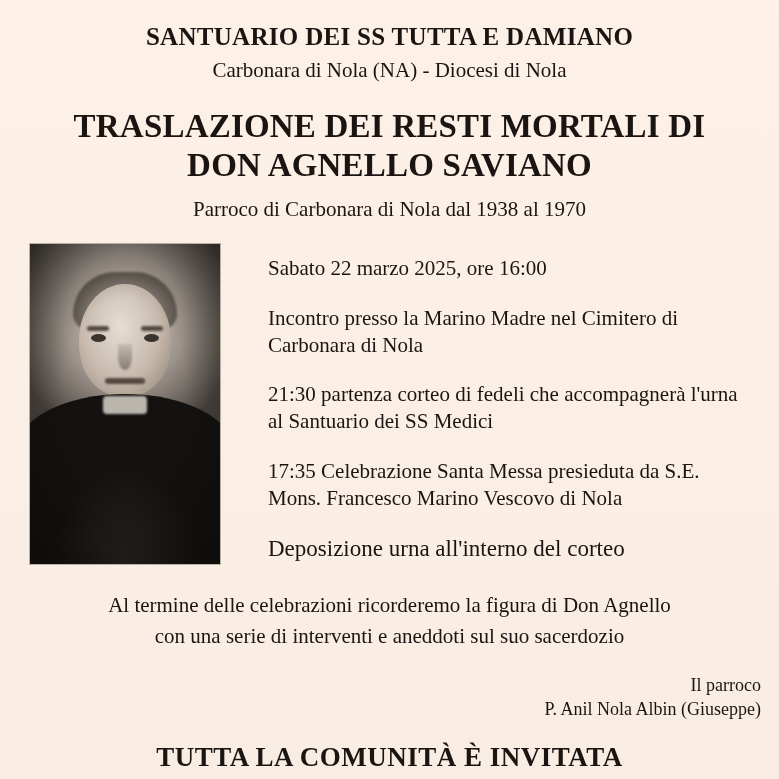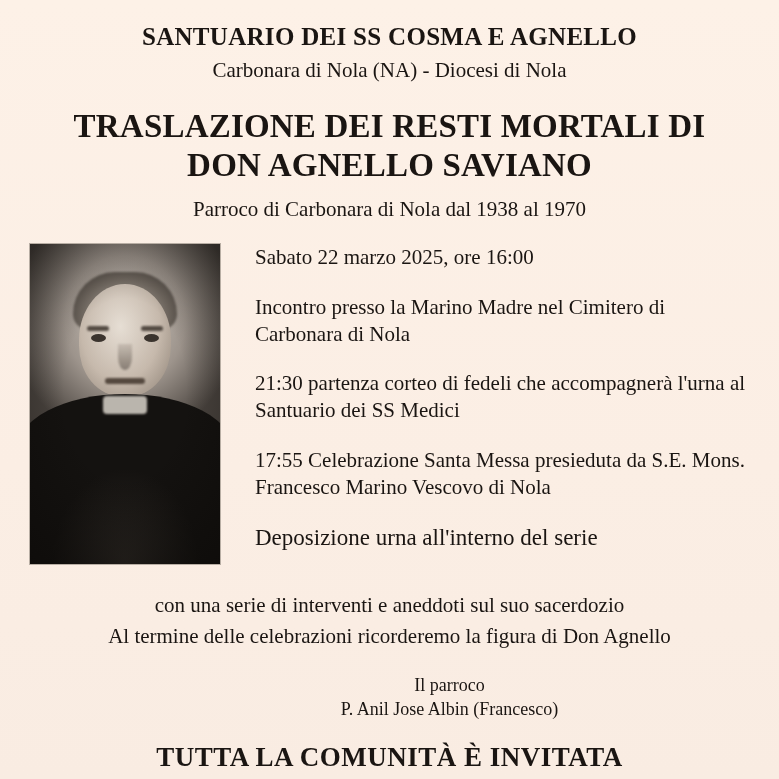--- a/index.html
+++ b/index.html
@@ -47,22 +47,23 @@
   .main-title .line2 {
     display: block;
   }
   .role-line {
     font-size: 21px;
     margin-top: 12px;
     line-height: 1.2;
   }
   .content {
     display: flex;
-    align-items: flex-start;
+    align-items: flex-end;
     margin-top: 22px;
+    gap: 13px;
   }
   .photo-wrap {
     width: 205px;
     flex: 0 0 205px;
     padding-left: 12px;
     box-sizing: border-box;
   }
   .photo {
     width: 190px;
     height: 320px;
@@ -184,40 +185,40 @@
     margin-top: 4px;
   }
   .closing {
     text-align: center;
     margin-top: 26px;
     font-size: 21px;
     line-height: 1.45;
   }
   .signature {
     margin-top: 22px;
-    text-align: center;
+    text-align: right;
     font-size: 18px;
     line-height: 1.35;
     padding-left: 120px;
   }
   .invite {
     text-align: center;
     font-weight: bold;
     font-size: 27px;
     letter-spacing: 0.5px;
     margin-top: 20px;
   }
 </style>
 </head>
 <body>
 
 <div class="poster">
 
   <div class="header-block">
-    <div class="sanctuary-title">SANTUARIO DEI SS COSMA E AGNELLO</div>
+    <div class="sanctuary-title">SANTUARIO DEI SS TUTTA E DAMIANO</div>
     <div class="sanctuary-sub">Carbonara di Nola (NA) - Diocesi di Nola</div>
     <div class="main-title">
       <span>TRASLAZIONE DEI RESTI MORTALI DI</span>
       <span class="line2">DON  AGNELLO SAVIANO</span>
     </div>
     <div class="role-line">Parroco di Carbonara di Nola dal 1938 al 1970</div>
   </div>
 
   <div class="content">
 
@@ -234,31 +235,31 @@
         <div class="body"></div>
         <div class="collar"></div>
         <div class="vignette"></div>
       </div>
     </div>
 
     <div class="events">
       <div class="event">Sabato 22 marzo 2025, ore 16:00</div>
       <div class="event">Incontro presso la Marino Madre nel Cimitero di Carbonara di Nola</div>
       <div class="event">21:30 partenza corteo di fedeli che accompagnerà l'urna al Santuario dei SS Medici</div>
-      <div class="event">17:55 Celebrazione Santa Messa presieduta da S.E. Mons. Francesco Marino Vescovo di Nola</div>
-      <div class="event event-final">Deposizione urna all'interno del serie</div>
+      <div class="event">17:35 Celebrazione Santa Messa presieduta da S.E. Mons. Francesco Marino Vescovo di Nola</div>
+      <div class="event event-final">Deposizione urna all'interno del corteo</div>
     </div>
 
   </div>
 
   <div class="closing">
+    <div>Al termine delle celebrazioni ricorderemo la figura di Don Agnello</div>
     <div>con una serie di interventi e aneddoti sul suo sacerdozio</div>
-    <div>Al termine delle celebrazioni ricorderemo la figura di Don Agnello</div>
   </div>
 
   <div class="signature">
     <div>Il parroco</div>
-    <div>P. Anil Jose Albin (Francesco)</div>
+    <div>P. Anil Nola Albin (Giuseppe)</div>
   </div>
 
   <div class="invite">TUTTA LA COMUNITÀ È INVITATA</div>
 
 </div>
 
 </body></html>

